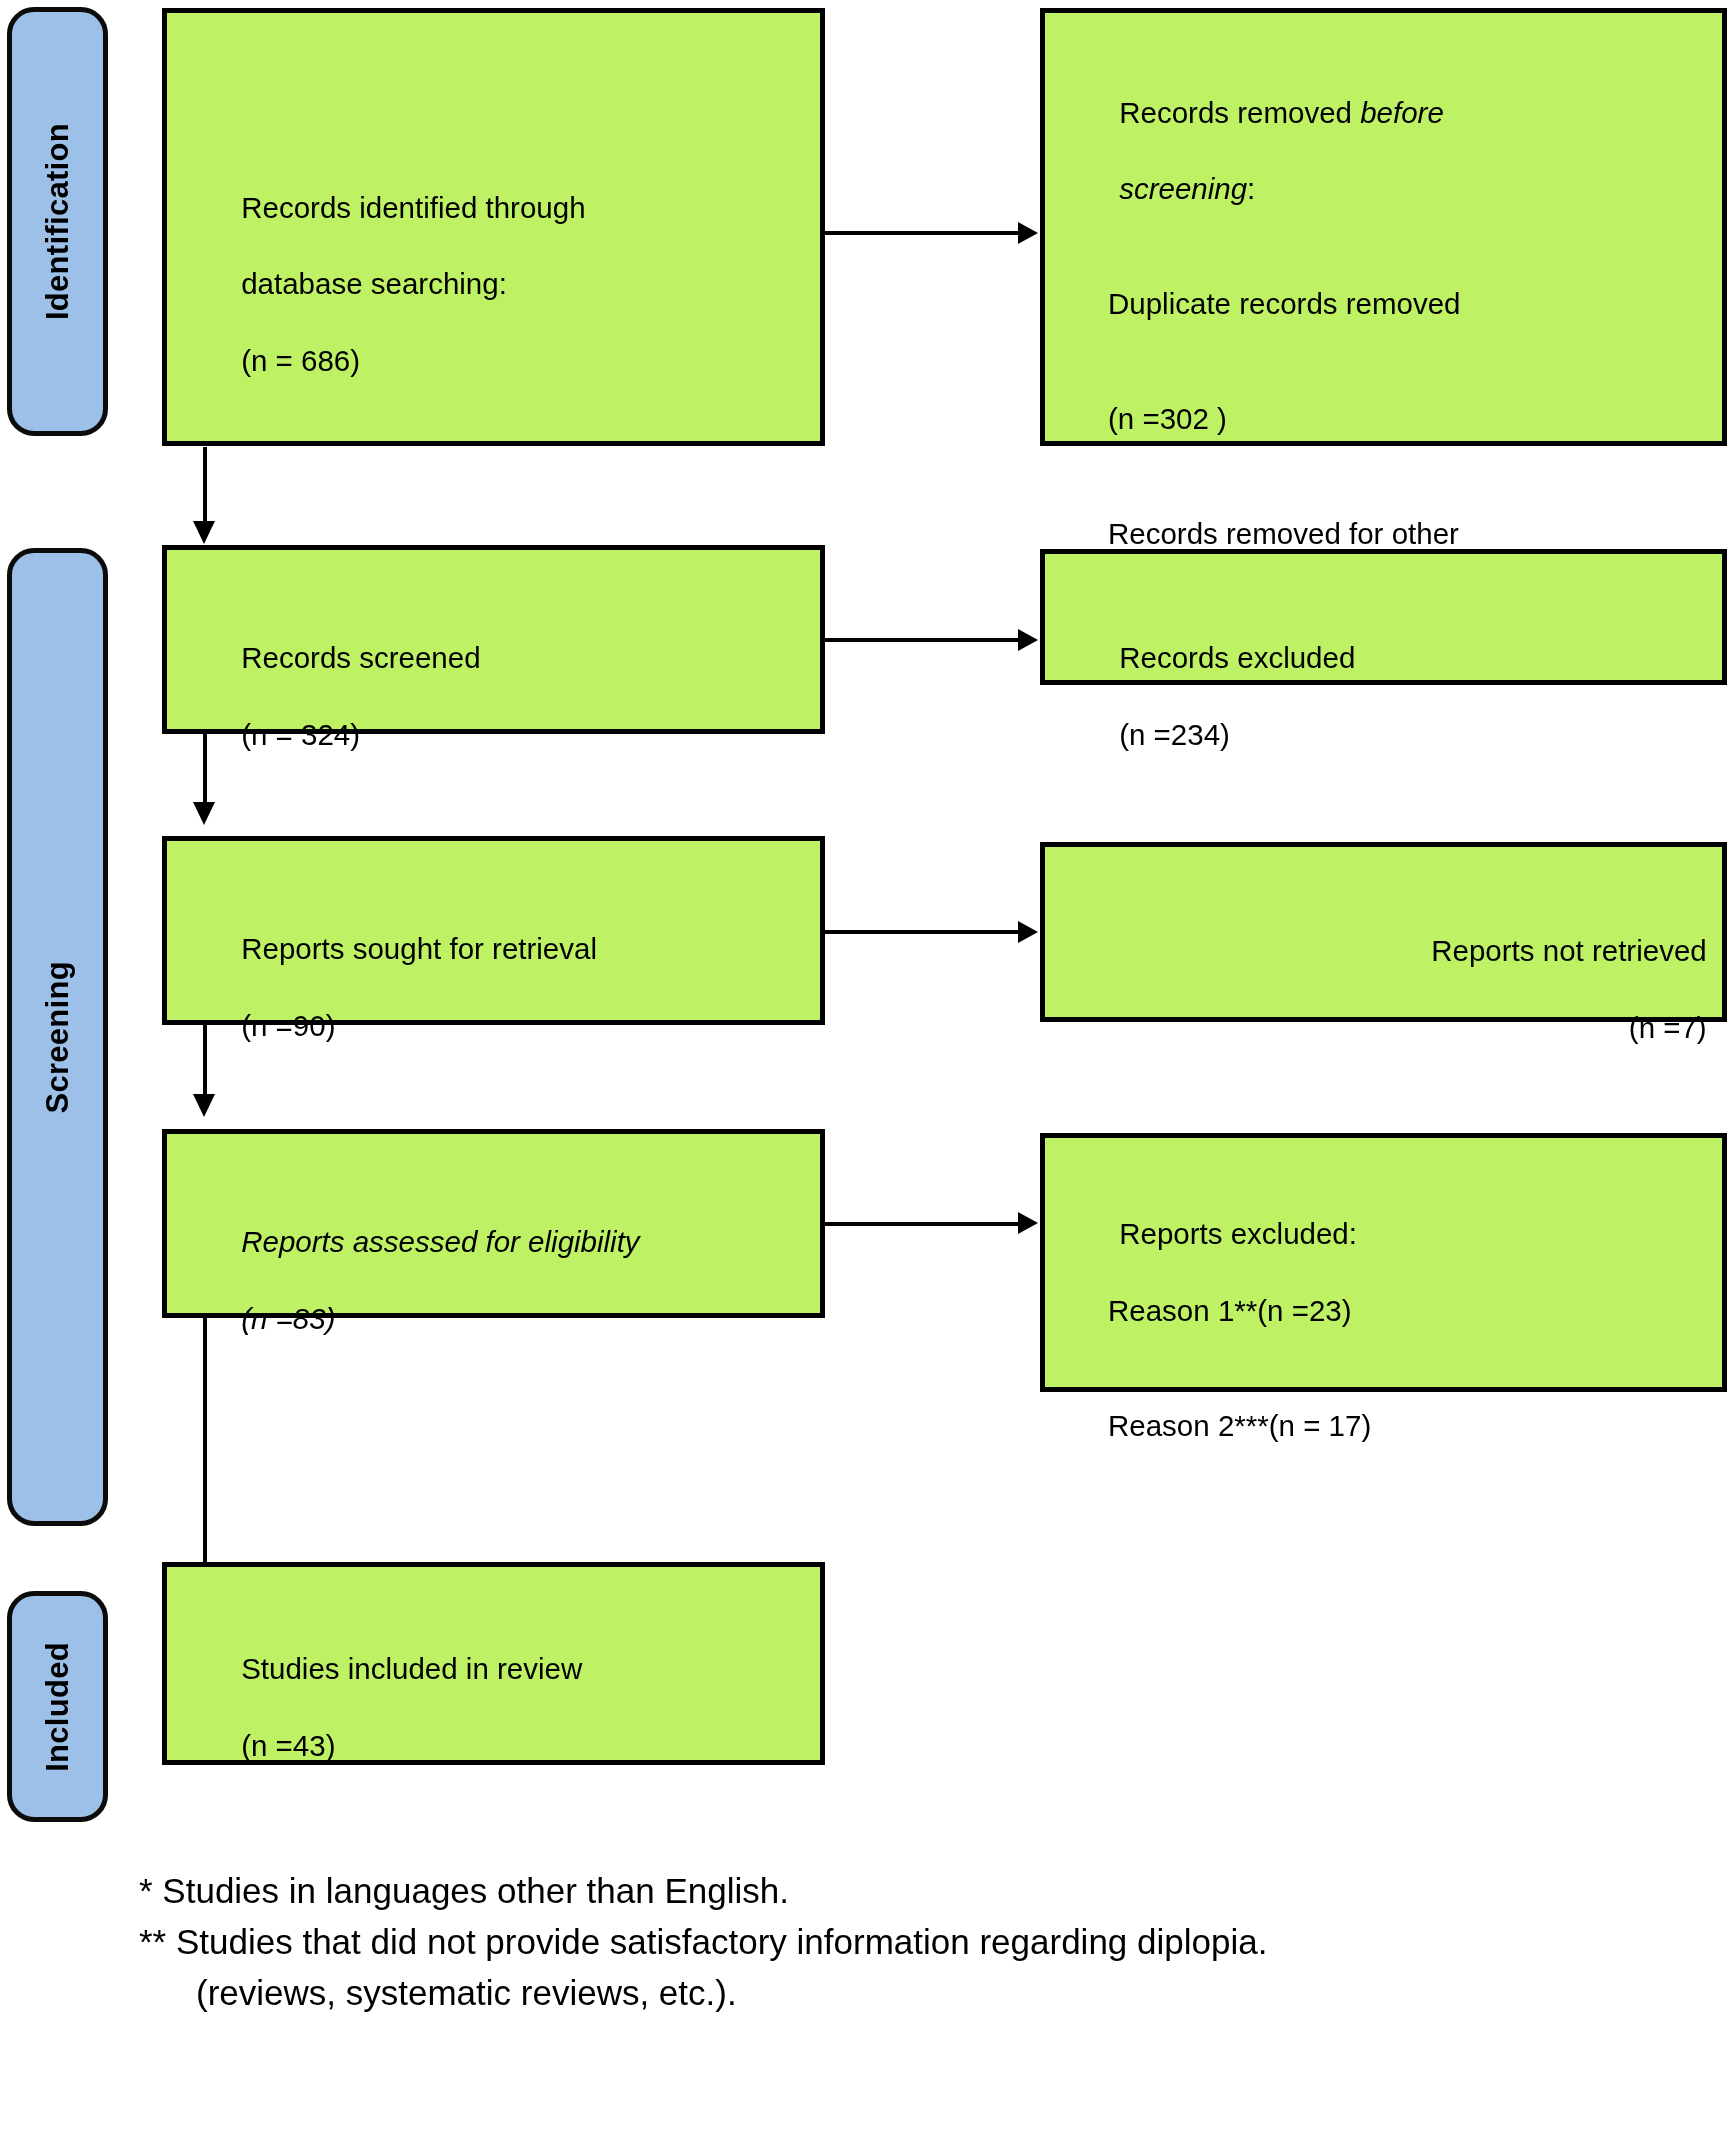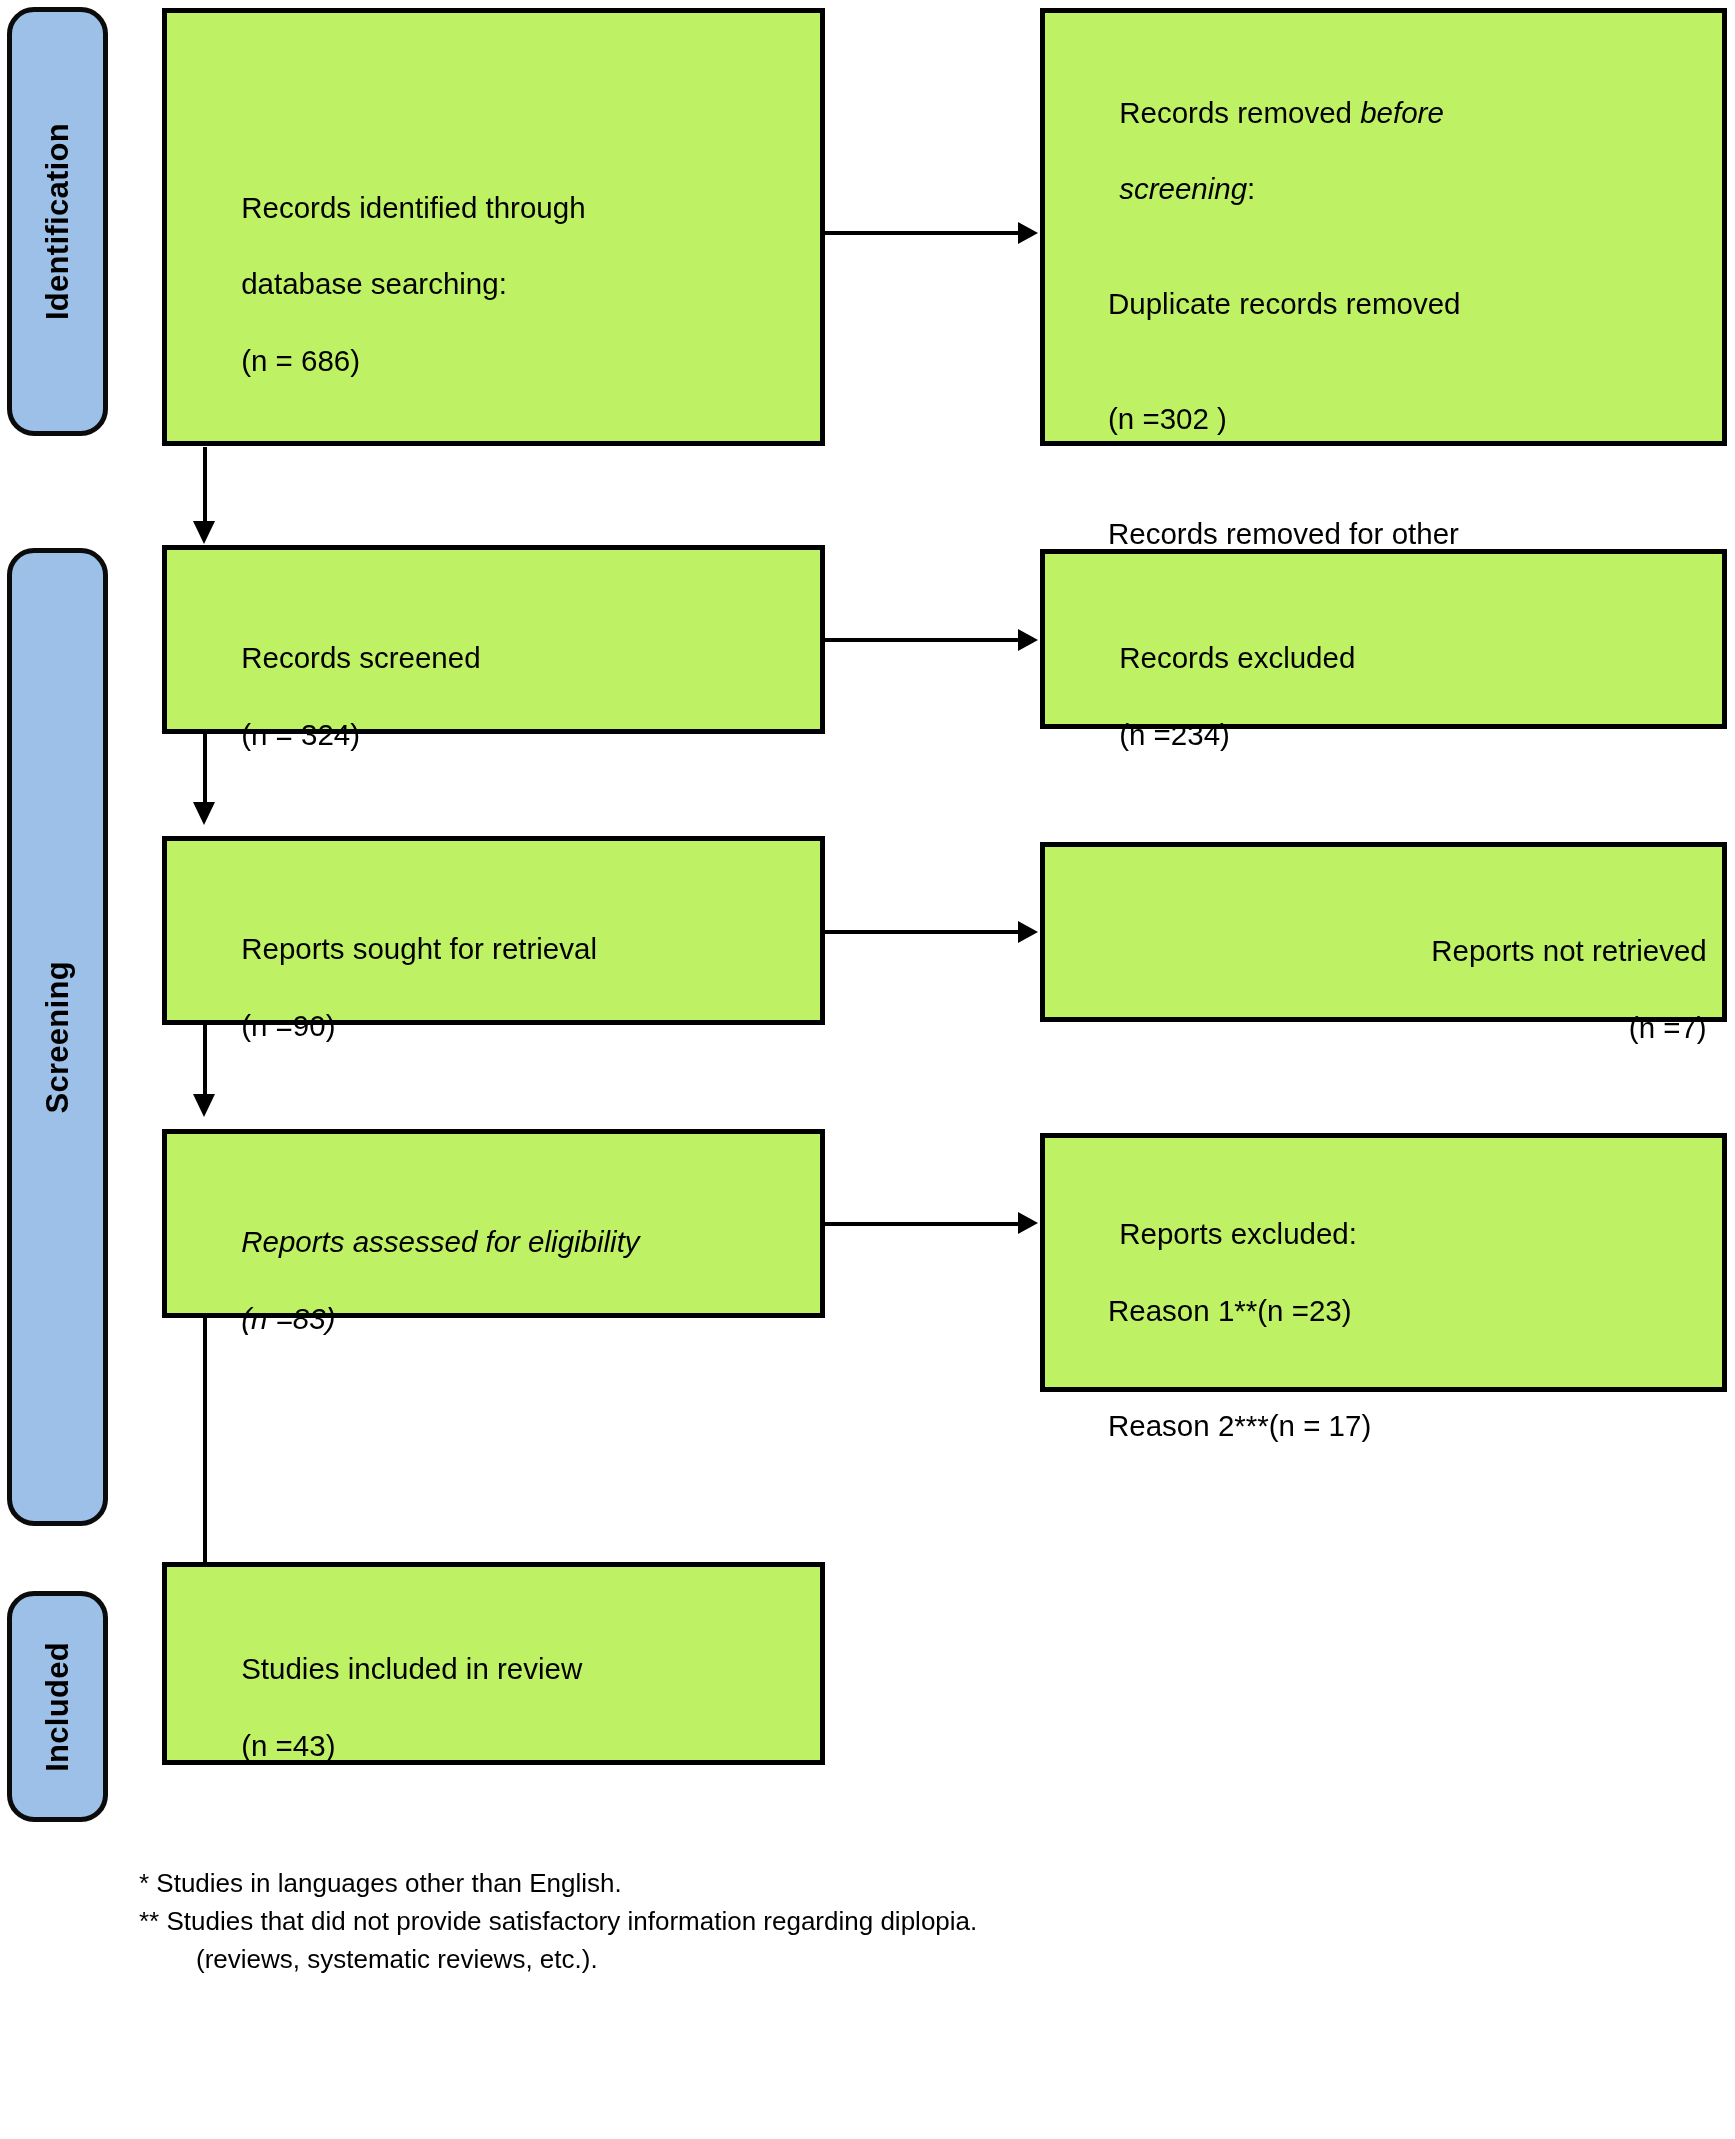--- a/index.html
+++ b/index.html
@@ -93,21 +93,21 @@
     border-right: 11.2px solid transparent;
     border-top: 23.6px solid #000000;
   }
 
   
   #footnotes {
     position: absolute;
     left: 139px;
     top: 1865px;
     width: 1532px;
-    font-size: 26px;
+    font-size: 35px;
     line-height: 1.46;
     color: #000000;
   }
   #footnotes .fn-line {
     white-space: pre-wrap;
   }
   #footnotes .fn-cont {
     padding-left: 57px;
   }
 </style>
@@ -153,21 +153,21 @@
   <div class="v-line" style="left:203px; top:447px; height:77px;"></div>
   <div class="arrow-down" style="left:193px; top:521px;"></div>
 
   <div class="flow-box" style="left:162px; top:545px; width:663px; height:189px;">
     <div class="box-text" style="top:51px;">
       <span>Records screened</span><br>
       <span>(n = 324)</span>
     </div>
   </div>
 
-  <div class="flow-box" style="left:1040px; top:549px; width:687px; height:180px;">
+  <div class="flow-box" style="left:1040px; top:549px; width:687px; height:136px;">
     <div class="box-text" style="top:47px;">
       <span>Records excluded</span><br>
       <span>(n =234)</span>
     </div>
   </div>
 
   <div class="h-line" style="left:825px; top:638px; width:194px;"></div>
   <div class="arrow-right" style="left:1018px; top:629px;"></div>
 
   <div class="v-line" style="left:203px; top:734px; height:70px;"></div>

